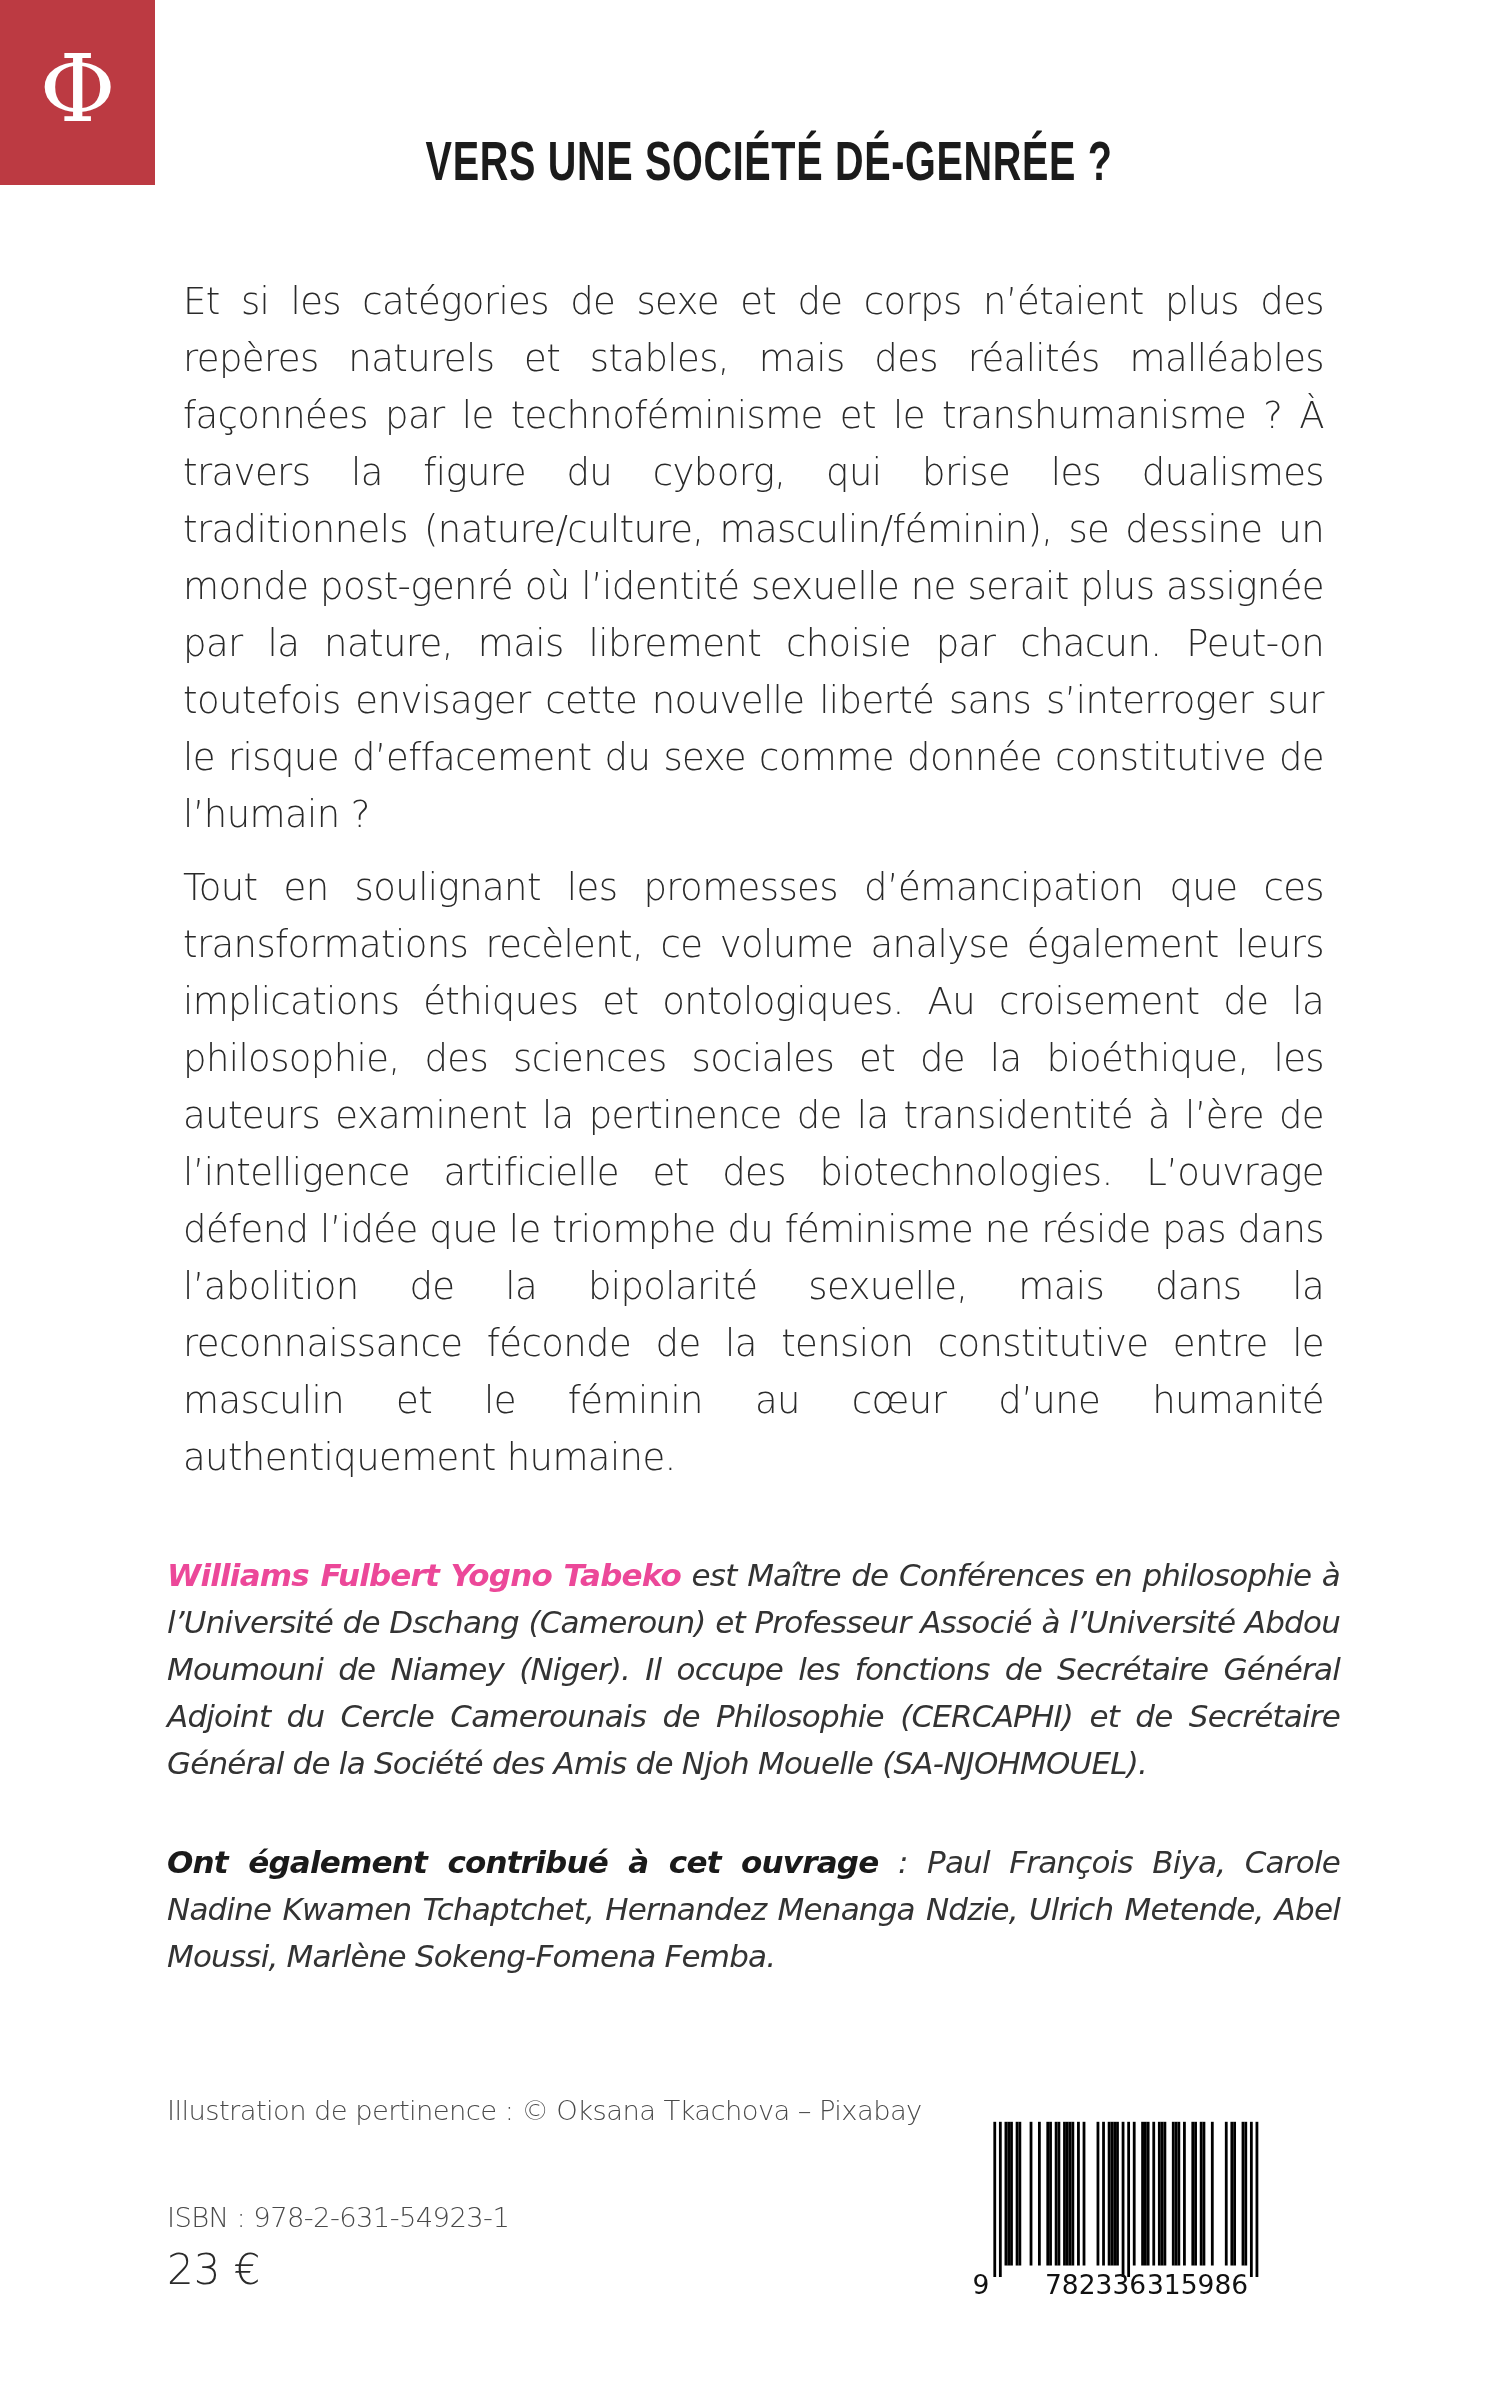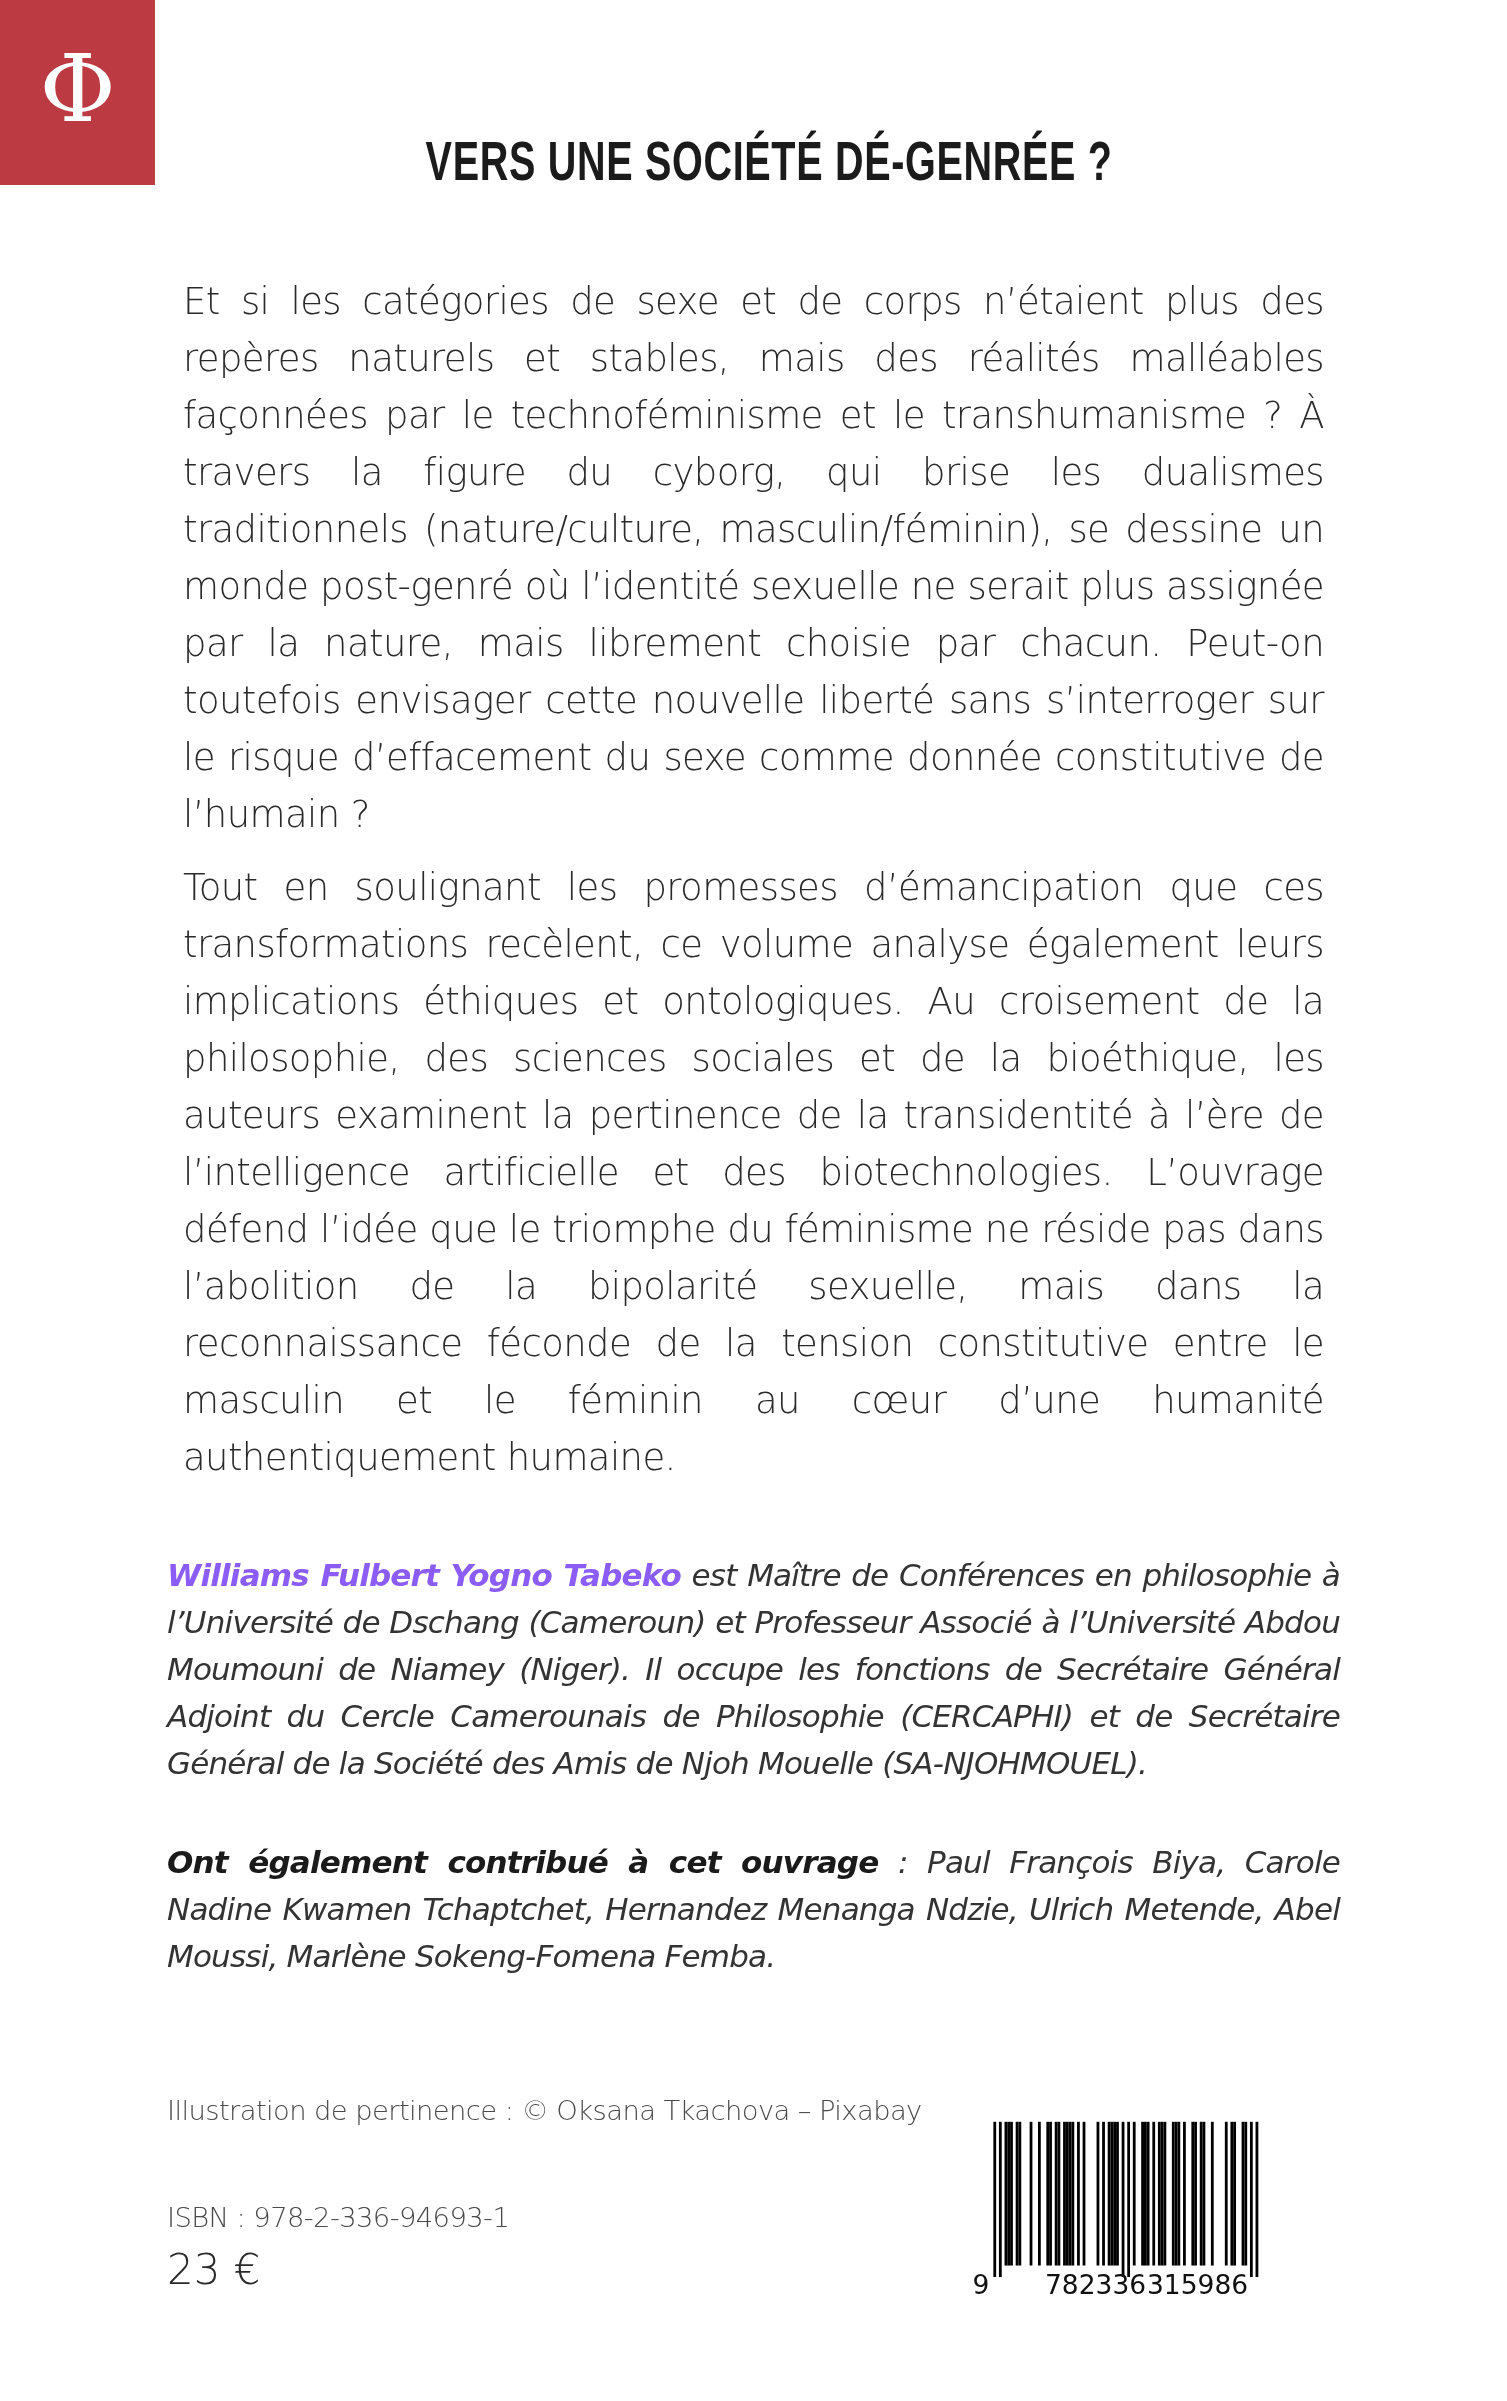--- a/index.html
+++ b/index.html
@@ -5,21 +5,21 @@
     html, body { margin: 0; padding: 0; background: #ffffff; }
     body { width: 1508px; height: 2402px; position: relative; overflow: hidden; font-family: "DejaVu Sans", sans-serif; color: #1e1e1e; }
     .logo { position: absolute; left: 0; top: 0; width: 155px; height: 185px; background: #bc3a42; display: flex; align-items: center; justify-content: center; }
     .logo-glyph { color: #ffffff; font-family: "DejaVu Serif", serif; font-size: 93px; line-height: 1; margin-top: -5.7px; }
     .title { position: absolute; left: 0; width: 1500px; top: 129px; text-align: center; padding-left: 38px; box-sizing: border-box; }
     .title span { display: inline-block; font-family: "Liberation Sans", sans-serif; font-weight: bold; font-size: 55px; letter-spacing: 0.9px; color: #1b1b1b; transform: scaleX(0.72); transform-origin: center; }
     .blurb { position: absolute; left: 167px; width: 1173px; top: 257px; font-family: "DejaVu Sans", sans-serif; font-weight: 300; font-size: 37px; line-height: 57px; color: #2a2a2a; text-align: justify; letter-spacing: -0.6px; }
     .blurb p { margin: 16px; text-align-last: left; }
     .bio { position: absolute; left: 167px; width: 1173px; top: 1552px; font-family: "DejaVu Sans", sans-serif; font-style: italic; font-size: 31px; line-height: 47px; color: #333333; text-align: justify; letter-spacing: -0.8px; }
     .bio p { margin: 0; text-align-last: left; }
-    .bio .strong { font-weight: bold; color: #8b5cf6; }
+    .bio .strong { font-weight: bold; color: #ec4899; }
     .contrib { position: absolute; left: 167px; width: 1173px; top: 1839px; font-family: "DejaVu Sans", sans-serif; font-style: italic; font-size: 31px; line-height: 47px; color: #333333; text-align: justify; letter-spacing: -0.8px; }
     .contrib p { margin: 0; text-align-last: left; }
     .contrib .strong { font-weight: bold; color: #1a1a1a; }
     .credit { position: absolute; left: 167px; top: 2095px; font-family: "DejaVu Sans", sans-serif; font-weight: 300; font-size: 27.4px; color: #4a4a4a; letter-spacing: -0.6px; }
     .isbn { position: absolute; left: 167px; top: 2202px; font-family: "DejaVu Sans", sans-serif; font-weight: 300; font-size: 27.4px; color: #4a4a4a; letter-spacing: -0.6px; }
     .price { position: absolute; left: 167px; top: 2245px; font-family: "DejaVu Sans", sans-serif; font-weight: 300; font-size: 42px; color: #2a2a2a; }
     .barcode { position: absolute; left: 965px; top: 2116px; width: 312px; height: 199px; }
     .barcode svg { display: block; }
     .barcode-digits { position: absolute; left: 965px; top: 2269px; width: 312px; height: 38px; font-family: "DejaVu Sans", sans-serif; font-size: 26.5px; color: #111; }
     .barcode-digits span { position: absolute; top: 0; }
@@ -42,21 +42,21 @@
 
 <div class="bio">
   <p><span class="strong">Williams Fulbert Yogno Tabeko</span><span> est Maître de Conférences en philosophie à l’Université de Dschang (Cameroun) et Professeur Associé à l’Université Abdou Moumouni de Niamey (Niger). Il occupe les fonctions de Secrétaire Général Adjoint du Cercle Camerounais de Philosophie (CERCAPHI) et de Secrétaire Général de la Société des Amis de Njoh Mouelle (SA-NJOHMOUEL).</span></p>
 </div>
 
 <div class="contrib">
   <p><span class="strong">Ont également contribué à cet ouvrage</span><span> : </span><span>Paul François Biya, Carole Nadine Kwamen Tchaptchet, Hernandez Menanga Ndzie, Ulrich Metende, Abel Moussi, Marlène Sokeng-Fomena Femba.</span></p>
 </div>
 
 <div class="credit">Illustration de pertinence : © Oksana Tkachova – Pixabay</div>
-<div class="isbn">ISBN : 978-2-336-94693-1</div>
+<div class="isbn">ISBN : 978-2-631-54923-1</div>
 <div class="price">23 €</div>
 
 <div class="barcode">
   <svg width="312" height="161" viewBox="0 0 330 170" id="barcode-svg">
       <rect x="30.00" y="6" width="2.95" height="170" fill="#000"></rect>
       <rect x="35.90" y="6" width="2.95" height="170" fill="#000"></rect>
       <rect x="41.80" y="6" width="2.95" height="152" fill="#000"></rect>
       <rect x="44.75" y="6" width="2.95" height="152" fill="#000"></rect>
       <rect x="47.70" y="6" width="2.95" height="152" fill="#000"></rect>
       <rect x="53.60" y="6" width="2.95" height="152" fill="#000"></rect>

